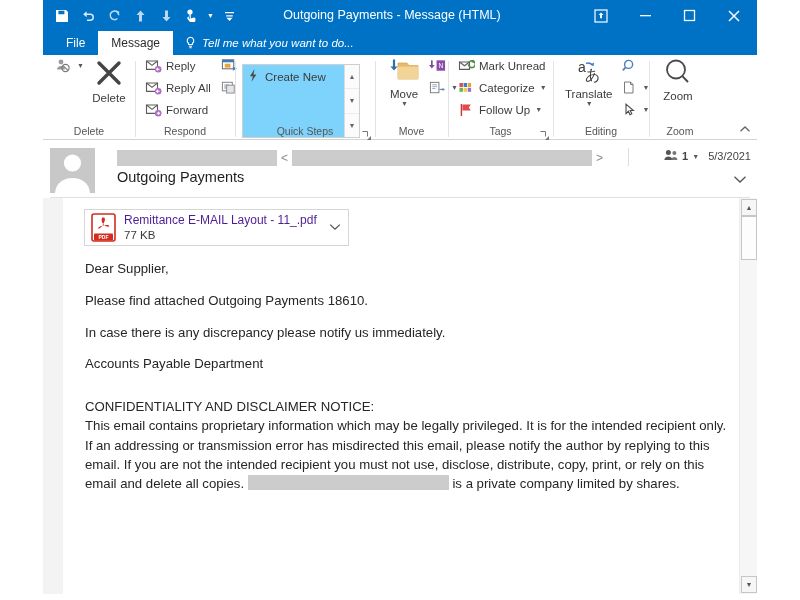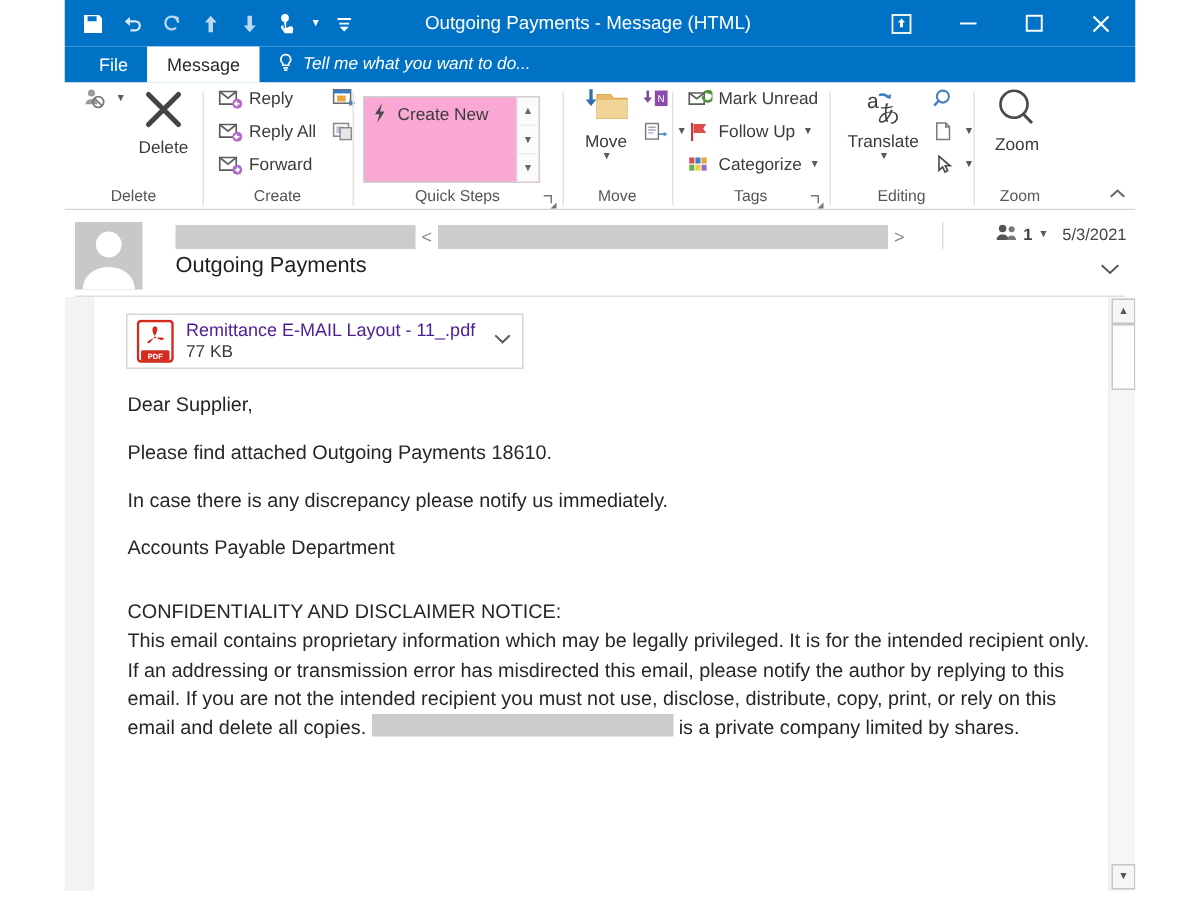--- a/index.html
+++ b/index.html
@@ -194,23 +194,23 @@
     text-align: center;
     font-size: 10.5px;
     color: #555;
     height: 15px;
     line-height: 15px;
   }
 
   
   .qs-box {
     width: 118px;
-    height: 58px;
+    height: 74px;
     border: 1px solid #cfcfcf;
-    background: #f9a8d4;
+    background: #7dd3fc;
     display: flex;
     box-sizing: border-box;
   }
   .qs-items {
     flex: 1;
     padding: 3px 4px;
   }
   .qs-item {
     display: flex;
     align-items: center;
@@ -619,21 +619,21 @@
           <span class="ico">
             <svg width="18" height="17" viewBox="0 0 18 17">
                 <rect x="1.5" y="3" width="10.5" height="9" fill="#fff" stroke="#8a8a8a" stroke-width="1.1"></rect>
                 <rect x="3.4" y="5" width="5" height="5" fill="#b9c7d8"></rect>
                 <rect x="6" y="6" width="8" height="8.4" fill="#e6e6e6" stroke="#8a8a8a" stroke-width="1"></rect>
               </svg>
           </span>
           <span class="caret-sm">▼</span>
         </div>
       </div>
-      <div class="grplabel">Create</div>
+      <div class="grplabel">Respond</div>
     </div>
 
     <div class="grp" style="width:140px; align-items:flex-start; padding-top:9px">
       <div class="qs-box">
         <div class="qs-items">
           <div class="qs-item">
             <span>
               <svg width="13" height="15" viewBox="0 0 13 15">
                   <path fill="#4a4a4a" d="M7.6 1 3 8.2h2.9L4.4 14l5-7.6H6.4z"></path>
                   <path fill="#f2c14b" d="M9.3 1.2l.9.6-.9.6-.5-.8z"></path>
@@ -705,39 +705,39 @@
                 <path fill="none" stroke="#5c5c5c" stroke-width="1.1" d="M1.5 4l5 3.8L11.5 4"></path>
                 <path fill="none" stroke="#4a8f3c" stroke-width="1.6" d="M11.5 3.8a3.4 3.4 0 1 1-1 2.4"></path>
                 <path fill="#4a8f3c" d="M15.6 1.6l.4 3.3-3.1-.9z"></path>
               </svg>
           </span>
           <span>Mark Unread</span>
         </div>
         <div class="smallbtn">
           <span class="ico">
             <svg width="17" height="16" viewBox="0 0 17 16">
-                <path stroke="#c33" stroke-width="1.4" d="M3.4 2v12"></path>
-                <path fill="#e04b4b" d="M4.4 2.6h8.4l-2 3 2 3H4.4z"></path>
-              </svg>
-          </span>
-          <span>Follow Up</span>
-          <span class="caret-sm">▼</span>
-        </div>
-        <div class="smallbtn">
-          <span class="ico">
-            <svg width="17" height="16" viewBox="0 0 17 16">
                 <rect x="1.5" y="3" width="3.4" height="4" fill="#e04b4b"></rect>
                 <rect x="5.6" y="3" width="3.4" height="4" fill="#3f7fbf"></rect>
                 <rect x="9.7" y="3" width="3.4" height="4" fill="#e8a33d"></rect>
                 <rect x="1.5" y="7.8" width="3.4" height="4" fill="#6cb04a"></rect>
                 <rect x="5.6" y="7.8" width="3.4" height="4" fill="#e8d24a"></rect>
                 <rect x="9.7" y="7.8" width="3.4" height="4" fill="#9b6cc8"></rect>
               </svg>
           </span>
           <span>Categorize</span>
+          <span class="caret-sm">▼</span>
+        </div>
+        <div class="smallbtn">
+          <span class="ico">
+            <svg width="17" height="16" viewBox="0 0 17 16">
+                <path stroke="#c33" stroke-width="1.4" d="M3.4 2v12"></path>
+                <path fill="#e04b4b" d="M4.4 2.6h8.4l-2 3 2 3H4.4z"></path>
+              </svg>
+          </span>
+          <span>Follow Up</span>
           <span class="caret-sm">▼</span>
         </div>
       </div>
       <div class="grplabel">Tags</div>
       <span class="dlglauncher">
         <svg width="11" height="11" viewBox="0 0 11 11">
             <path fill="none" stroke="#777" stroke-width="1" d="M1.5 1.5h5v5"></path>
             <path fill="#777" d="M10 10H6l4-4z"></path>
           </svg>
       </span>

